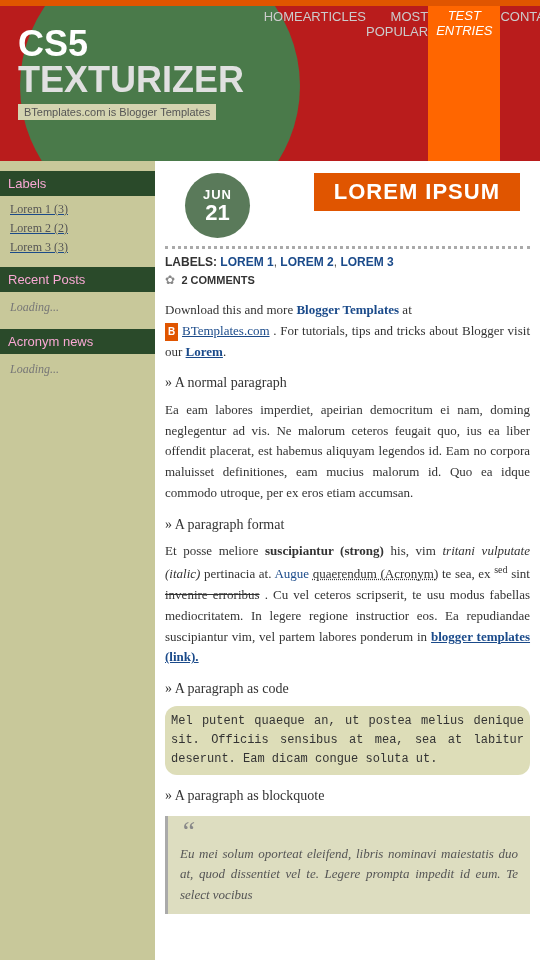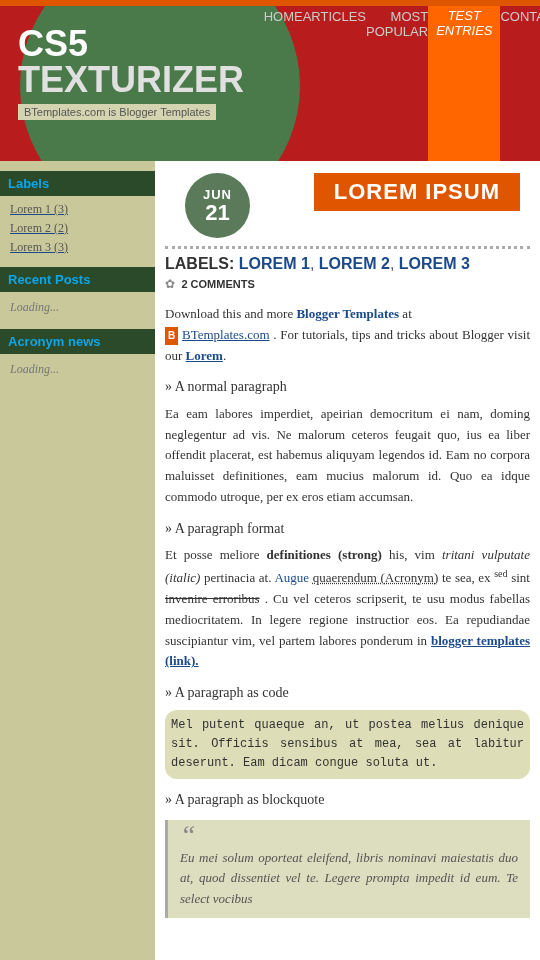--- a/index.html
+++ b/index.html
@@ -112,23 +112,23 @@
 
     
     #sidebar {
       width: 155px;
       min-width: 155px;
       background-color: #c8c89a;
       padding: 10px 0;
     }
     .sidebar-section-title {
       background-color: #2a4a2a;
-      color: #0ea5e9;
+      color: #f9a8d4;
       font-size: 13px;
-      font-weight: bold;
+      font-weight: normal;
       font-family: Arial, sans-serif;
       padding: 5px 8px;
       margin-bottom: 4px;
     }
     .sidebar-label-item {
       display: block;
       padding: 2px 10px;
       font-size: 12px;
       color: #1a4a8a;
       text-decoration: underline;
@@ -186,21 +186,21 @@
       font-family: Arial, sans-serif;
       font-weight: bold;
       padding: 6px 20px;
       margin: 0 10px 0 0;
       text-align: right;
       letter-spacing: 1px;
     }
 
     #labels-line {
       padding: 6px 10px 2px 10px;
-      font-size: 16px;
+      font-size: 12px;
       color: #555;
       font-family: Arial, sans-serif;
     }
     #labels-line strong {
       color: #333;
     }
     #labels-line .label-link {
       color: #1a4a8a;
       font-weight: bold;
       text-decoration: none;
@@ -374,21 +374,21 @@
         <span>. For tutorials, tips and tricks about Blogger visit our</span>
         <a href="#" style="font-weight:bold;color:#1a4a8a;text-decoration:underline;">Lorem</a><span>.</span>
       </p>
 
       <span class="section-heading">A normal paragraph</span>
       <p>Ea eam labores imperdiet, apeirian democritum ei nam, doming neglegentur ad vis. Ne malorum ceteros feugait quo, ius ea liber offendit placerat, est habemus aliquyam legendos id. Eam no corpora maluisset definitiones, eam mucius malorum id. Quo ea idque commodo utroque, per ex eros etiam accumsan.</p>
 
       <span class="section-heading">A paragraph format</span>
       <p>
         <span>Et posse meliore</span>
-        <span class="strong-text">definitiones (strong)</span>
+        <span class="strong-text">suscipiantur (strong)</span>
         <span>his, vim</span>
         <span class="italic-text">tritani vulputate (italic)</span>
         <span>pertinacia at.</span>
         <a href="#">Augue</a>
         <span class="abbr-text">quaerendum (Acronym)</span>
         <span>te sea, ex</span>
         <sub class="sup-text">sed</sub>
         <span>sint</span>
         <span class="strike-text">invenire erroribus</span>
         <span>. Cu vel ceteros scripserit, te usu modus fabellas mediocritatem. In legere regione instructior eos. Ea repudiandae suscipiantur vim, vel partem labores ponderum in</span>

